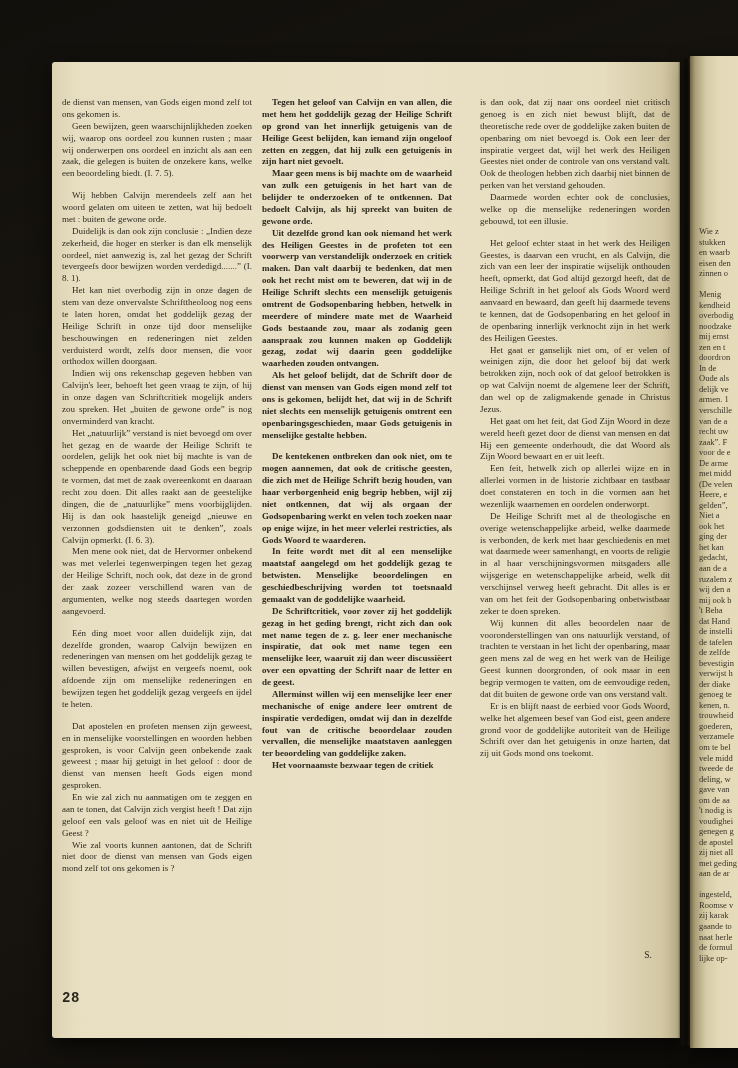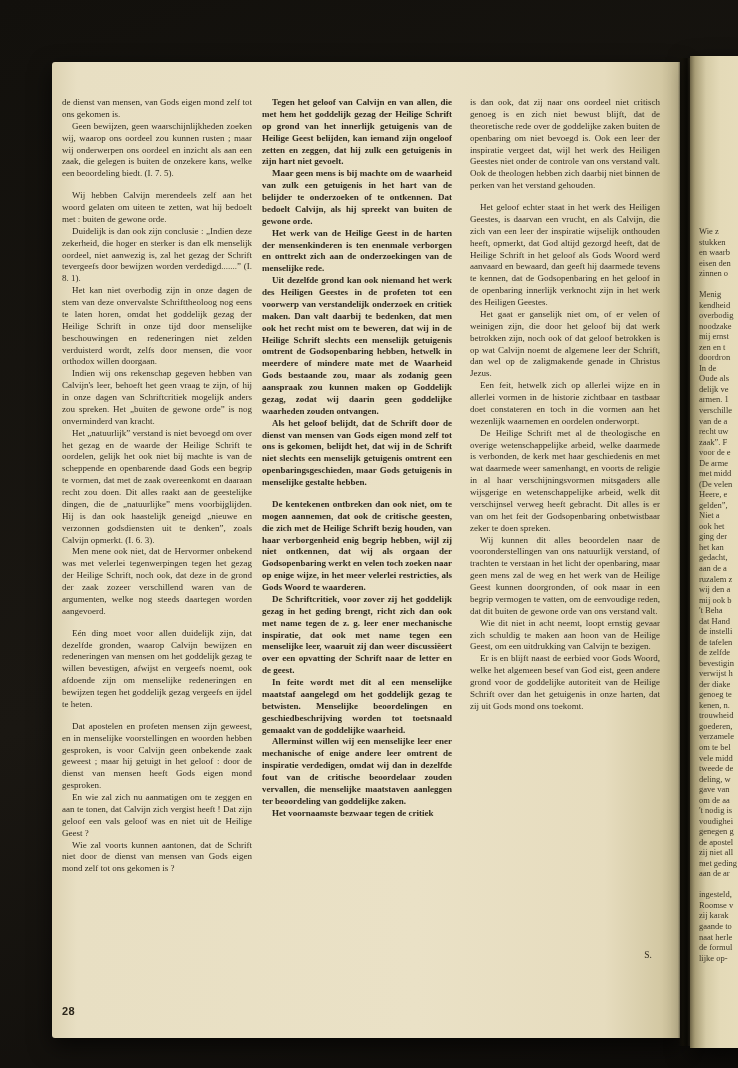--- a/index.html
+++ b/index.html
@@ -24,28 +24,28 @@
     left:690px;top:56px;width:60px;height:992px;
     background:linear-gradient(90deg,#6e6547 0px,#a89d76 5px,#d5cba6 16px,#e4dab8 30px,#e7ddbc 100%);
   }
   .col{
     position:absolute;top:35px;width:190px;height:892px;overflow:hidden;
     font-size:9px;line-height:1.32;text-align:justify;color:#2f2a1f;
     -webkit-hyphens:auto;hyphens:auto;
   }
   .col1{left:10px;}
   .col2{left:210px;font-weight:bold;}
-  .col3{left:418px;}
+  .col3{left:428px;}
   .col p{margin:0;text-indent:10px;}
   .col p.noindent{text-indent:0;}
   .col p.gap{margin-top:10px;}
   .pagenum{
-    position:absolute;left:10px;bottom:21px;
-    font-family:Liberation Sans, sans-serif;font-weight:bold;
-    font-size:11px;color:#2b261b;letter-spacing:.5px;
+    position:absolute;left:10px;bottom:32px;
+    font-family:Liberation Mono, monospace;font-weight:bold;
+    font-size:14px;color:#2b261b;letter-spacing:.5px;
   }
   .signature{
     position:absolute;right:28px;bottom:78px;
     font-size:9.5px;color:#2f2a1f;
   }
   .frag{
     position:absolute;left:9px;top:170px;right:0;
     font-size:8.5px;line-height:1.24;color:#3a3426;
   }
   .frag div{white-space:nowrap;overflow:hidden;min-height:10.5px;}
@@ -66,37 +66,37 @@
         <p>Het „natuurlijk” verstand is niet bevoegd om over het gezag en de waarde der Heilige Schrift te oordelen, gelijk het ook niet bij machte is van de scheppende en openbarende daad Gods een begrip te vormen, dat met de zaak overeenkomt en daaraan recht zou doen. Dit alles raakt aan de geestelijke dingen, die de „natuurlijke” mens voorbijglijden. Hij is dan ook haastelijk geneigd „nieuwe en verzonnen godsdiensten uit te denken”, zoals Calvijn opmerkt. (I. 6. 3).</p>
         <p>Men mene ook niet, dat de Hervormer onbekend was met velerlei tegenwerpingen tegen het gezag der Heilige Schrift, noch ook, dat deze in de grond der zaak zozeer verschillend waren van de argumenten, welke nog steeds daartegen worden aangevoerd.</p>
         <p class="gap">Eén ding moet voor allen duidelijk zijn, dat dezelfde gronden, waarop Calvijn bewijzen en redeneringen van mensen om het goddelijk gezag te willen bevestigen, afwijst en vergeefs noemt, ook afdoende zijn om menselijke redeneringen en bewijzen tegen het goddelijk gezag vergeefs en ijdel te heten.</p>
         <p class="gap">Dat apostelen en profeten mensen zijn geweest, en in menselijke voorstellingen en woorden hebben gesproken, is voor Calvijn geen onbekende zaak geweest ; maar hij getuigt in het geloof : door de dienst van mensen heeft Gods eigen mond gesproken.</p>
         <p>En wie zal zich nu aanmatigen om te zeggen en aan te tonen, dat Calvijn zich vergist heeft ! Dat zijn geloof een vals geloof was en niet uit de Heilige Geest ?</p>
         <p>Wie zal voorts kunnen aantonen, dat de Schrift niet door de dienst van mensen van Gods eigen mond zelf tot ons gekomen is ?</p>
       </div>
     <div class="col col2">
         <p>Tegen het geloof van Calvijn en van allen, die met hem het goddelijk gezag der Heilige Schrift op grond van het innerlijk getuigenis van de Heilige Geest belijden, kan iemand zijn ongeloof zetten en zeggen, dat hij zulk een getuigenis in zijn hart niet gevoelt.</p>
         <p>Maar geen mens is bij machte om de waarheid van zulk een getuigenis in het hart van de belijder te onderzoeken of te ontkennen. Dat bedoelt Calvijn, als hij spreekt van buiten de gewone orde.</p>
-        <p>Het werk van de Heilige Geest in de harten der mensenkinderen is ten enenmale verborgen en onttrekt zich aan de onderzoekingen van de menselijke rede.</p>
         <p>Uit dezelfde grond kan ook niemand het werk des Heiligen Geestes in de profeten tot een voorwerp van verstandelijk onderzoek en critiek maken. Dan valt daarbij te bedenken, dat men ook het recht mist om te beweren, dat wij in de Heilige Schrift slechts een menselijk getuigenis omtrent de Godsopenbaring hebben, hetwelk in meerdere of mindere mate met de Waarheid Gods bestaande zou, maar als zodanig geen aanspraak zou kunnen maken op Goddelijk gezag, zodat wij daarin geen goddelijke waarheden zouden ontvangen.</p>
         <p>Als het geloof belijdt, dat de Schrift door de dienst van mensen van Gods eigen mond zelf tot ons is gekomen, belijdt het, dat wij in de Schrift niet slechts een menselijk getuigenis omtrent een openbaringsgeschieden, maar Gods getuigenis in menselijke gestalte hebben.</p>
         <p class="gap">De kentekenen ontbreken dan ook niet, om te mogen aannemen, dat ook de critische geesten, die zich met de Heilige Schrift bezig houden, van haar verborgenheid enig begrip hebben, wijl zij niet ontkennen, dat wij als orgaan der Godsopenbaring werkt en velen toch zoeken naar op enige wijze, in het meer velerlei restricties, als Gods Woord te waarderen.</p>
+        <p>In feite wordt met dit al een menselijke maatstaf aangelegd om het goddelijk gezag te betwisten. Menselijke beoordelingen en geschiedbeschrijving worden tot toetsnaald gemaakt van de goddelijke waarheid.</p>
         <p>De Schriftcritiek, voor zover zij het goddelijk gezag in het geding brengt, richt zich dan ook met name tegen de z. g. leer ener mechanische inspiratie, dat ook met name tegen een menselijke leer, waaruit zij dan weer discussiëert over een opvatting der Schrift naar de letter en de geest.</p>
-        <p>In feite wordt met dit al een menselijke maatstaf aangelegd om het goddelijk gezag te betwisten. Menselijke beoordelingen en geschiedbeschrijving worden tot toetsnaald gemaakt van de goddelijke waarheid.</p>
         <p>Allerminst willen wij een menselijke leer ener mechanische of enige andere leer omtrent de inspiratie verdedigen, omdat wij dan in dezelfde fout van de critische beoordelaar zouden vervallen, die menselijke maatstaven aanleggen ter beoordeling van goddelijke zaken.</p>
         <p>Het voornaamste bezwaar tegen de critiek</p>
       </div>
     <div class="col col3">
         <p class="noindent">is dan ook, dat zij naar ons oordeel niet critisch genoeg is en zich niet bewust blijft, dat de theoretische rede over de goddelijke zaken buiten de openbaring om niet bevoegd is. Ook een leer der inspiratie vergeet dat, wijl het werk des Heiligen Geestes niet onder de controle van ons verstand valt. Ook de theologen hebben zich daarbij niet binnen de perken van het verstand gehouden.</p>
+        <p>Daarmede worden echter ook de conclusies, welke op die menselijke redeneringen worden gebouwd, tot een illusie.</p>
         <p class="gap">Het geloof echter staat in het werk des Heiligen Geestes, is daarvan een vrucht, en als Calvijn, die zich van een leer der inspiratie wijselijk onthouden heeft, opmerkt, dat God altijd gezorgd heeft, dat de Heilige Schrift in het geloof als Gods Woord werd aanvaard en bewaard, dan geeft hij daarmede tevens te kennen, dat de Godsopenbaring en het geloof in de openbaring innerlijk verknocht zijn in het werk des Heiligen Geestes.</p>
         <p>Het gaat er ganselijk niet om, of er velen of weinigen zijn, die door het geloof bij dat werk betrokken zijn, noch ook of dat geloof betrokken is op wat Calvijn noemt de algemene leer der Schrift, dan wel op de zaligmakende genade in Christus Jezus.</p>
+        <p>Het gaat om het feit, dat God Zijn Woord in deze wereld heeft gezet door de dienst van mensen en dat Hij een gemeente onderhoudt, die dat Woord als Zijn Woord bewaart en er uit leeft.</p>
         <p>Een feit, hetwelk zich op allerlei wijze en in allerlei vormen in de historie zichtbaar en tastbaar doet constateren en toch in die vormen aan het wezenlijk waarnemen en oordelen onderworpt.</p>
         <p>De Heilige Schrift met al de theologische en overige wetenschappelijke arbeid, welke daarmede is verbonden, de kerk met haar geschiedenis en met wat daarmede weer samenhangt, en voorts de religie in al haar verschijningsvormen mitsgaders alle wijsgerige en wetenschappelijke arbeid, welk dit verschijnsel verweg heeft gebracht. Dit alles is er van om het feit der Godsopenbaring onbetwistbaar zeker te doen spreken.</p>
         <p>Wij kunnen dit alles beoordelen naar de vooronderstellingen van ons natuurlijk verstand, of trachten te verstaan in het licht der openbaring, maar geen mens zal de weg en het werk van de Heilige Geest kunnen doorgronden, of ook maar in een begrip vermogen te vatten, om de eenvoudige reden, dat dit buiten de gewone orde van ons verstand valt.</p>
-        <p>Wie dit niet in acht neemt, loopt ernstig gevaar zich schuldig te maken aan hoon van de Heilige Geest, om een uitdrukking van Calvijn te bezigen.</p>
         <p>Er is en blijft naast de eerbied voor Gods Woord, welke het algemeen besef van God eist, geen andere grond voor de goddelijke autoriteit van de Heilige Schrift over dan het getuigenis in onze harten, dat zij uit Gods mond ons toekomt.</p>
       </div>
     <div class="signature">S.</div>
     <div class="pagenum">28</div>
   </div>
 
   <div class="crease"></div>
 
   <div class="page page-next">
     <div class="frag">

